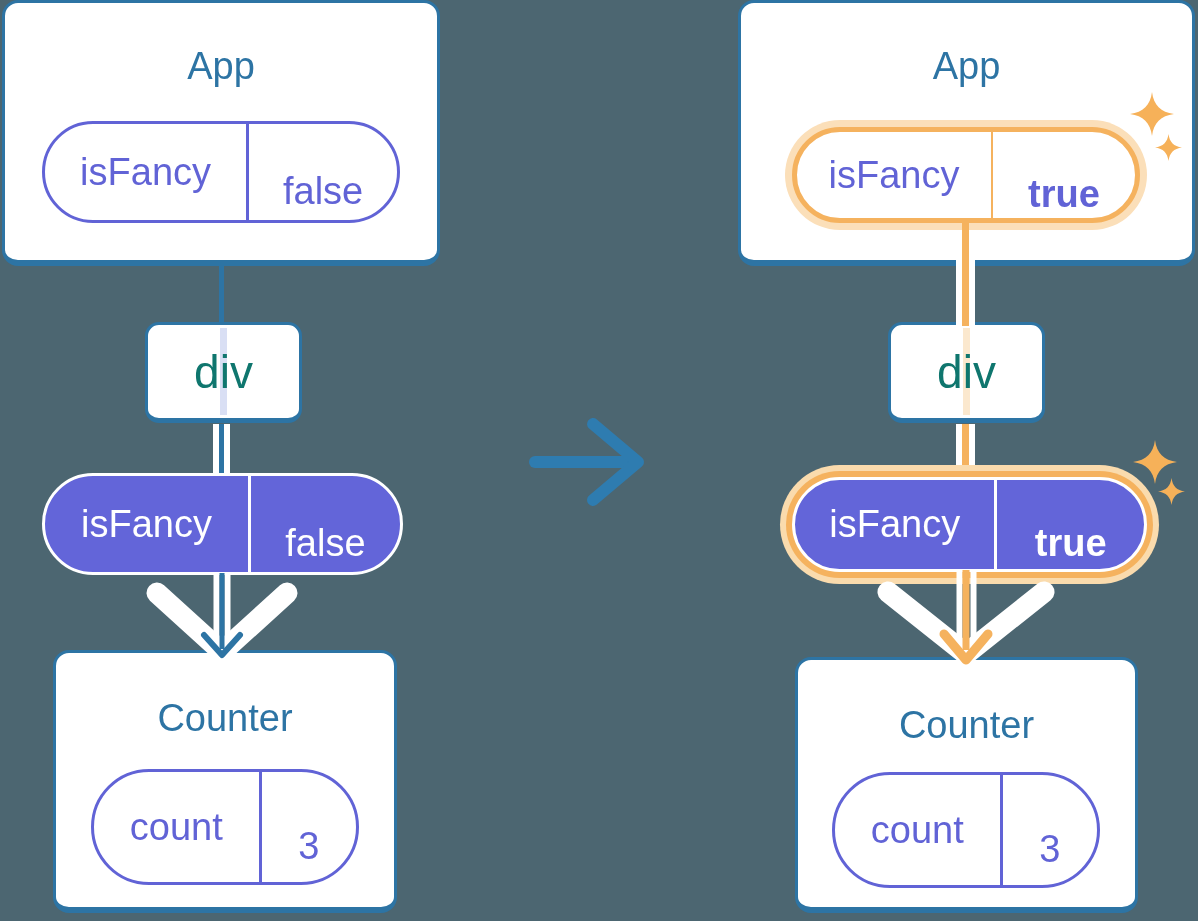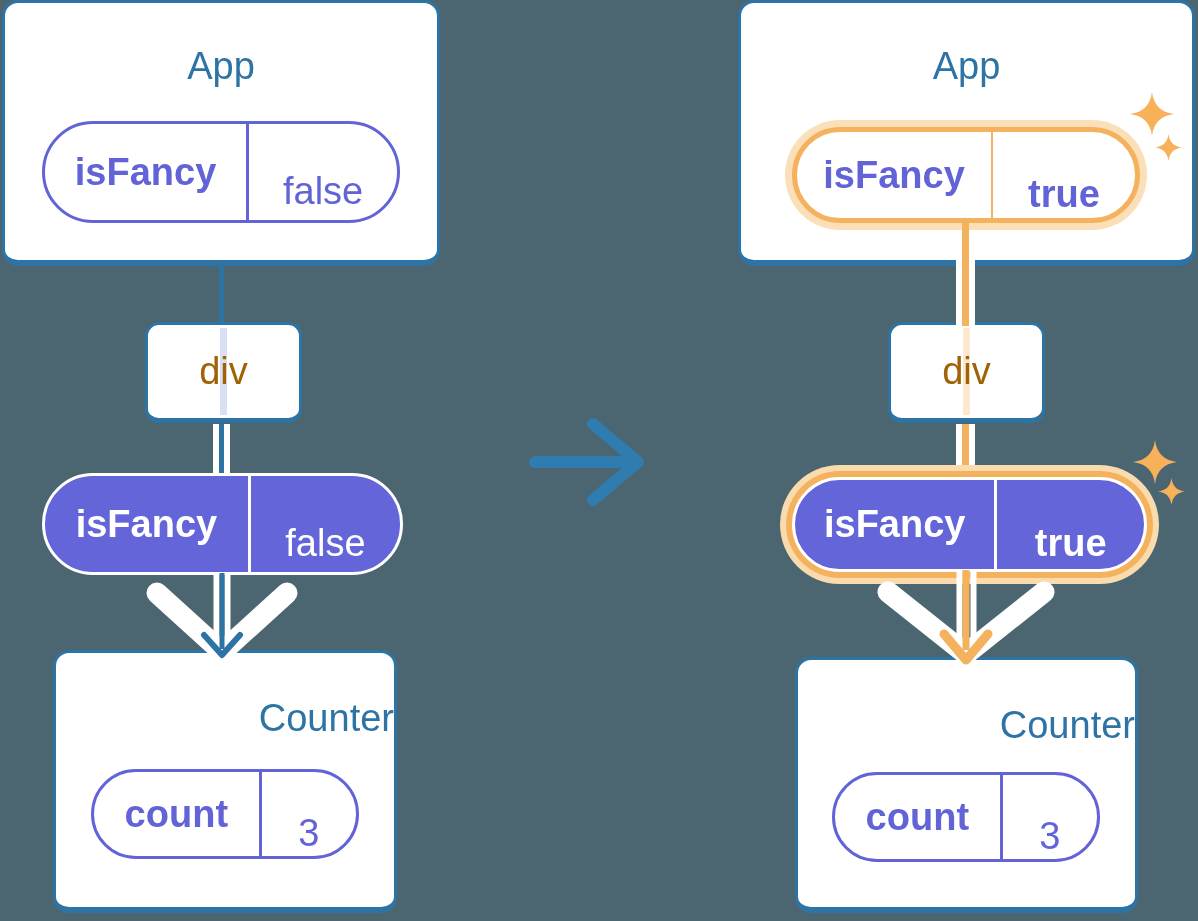--- a/index.html
+++ b/index.html
@@ -17,46 +17,46 @@
     z-index:3;
   }
   .card-title{
     text-align:center;color:#2D74A4;font-size:38px;line-height:1;
   }
   .l-app{left:2px;top:0;width:438px;height:266px;}
   .r-app{left:738px;top:0;width:457px;height:266px;}
   .l-app .card-title,.r-app .card-title{margin-top:44px;}
   .l-counter{left:53px;top:650px;width:344px;height:263px;}
   .r-counter{left:795px;top:657px;width:343px;height:256px;}
-  .l-counter .card-title,.r-counter .card-title{margin-top:46px;text-align:right;}
+  .l-counter .card-title,.r-counter .card-title{margin-top:46px;}
 
   .div-card{
     position:absolute;width:157px;height:101px;background:#fff;
     border:3px solid #2D74A4;border-bottom-width:5px;border-radius:14px;
     display:flex;align-items:center;justify-content:center;z-index:3;
   }
   .l-div{left:145px;top:322px;}
   .r-div{left:888px;top:322px;}
-  .div-label{position:relative;color:#a16207;font-size:38px;z-index:2;}
+  .div-label{position:relative;color:#0f766e;font-size:46px;z-index:2;}
   .through-line{position:absolute;top:3px;bottom:3px;left:72px;width:7px;z-index:1;}
   .l-div .through-line{background:#D9DFF4;}
   .r-div .through-line{background:#FBE8CE;}
 
   
   .pill{
     position:absolute;display:flex;border-radius:60px;font-size:38px;
   }
-  .pill .pill-name{flex:0 0 58%;display:flex;align-items:center;justify-content:center;font-weight:bold;}
+  .pill .pill-name{flex:0 0 58%;display:flex;align-items:center;justify-content:center;}
   .pill .pill-value{flex:1;display:flex;align-items:center;justify-content:center;margin-top:38px;}
 
   .pill-outline{background:#fff;border:3px solid #6163D6;color:#6163D6;}
   .pill-outline .pill-name{border-right:3px solid #6163D6;}
 
   .l-app-pill{left:37px;top:118px;width:358px;height:102px;}
-  .counter-pill{width:268px;height:90px;}
+  .counter-pill{width:268px;height:116px;}
   .counter-pill .pill-name{flex:0 0 64%;}
   .l-counter .counter-pill{left:35px;top:116px;}
   .r-counter .counter-pill{left:34px;top:112px;}
 
   .r-app-pill{
     left:51px;top:124px;width:348px;height:96px;
     background:#fff;border:5px solid #F5B25E;color:#6163D6;
     box-shadow:0 0 0 7px #FBDFB9;
   }
   .r-app-pill .pill-name{border-right:2px solid #F5B25E;}

